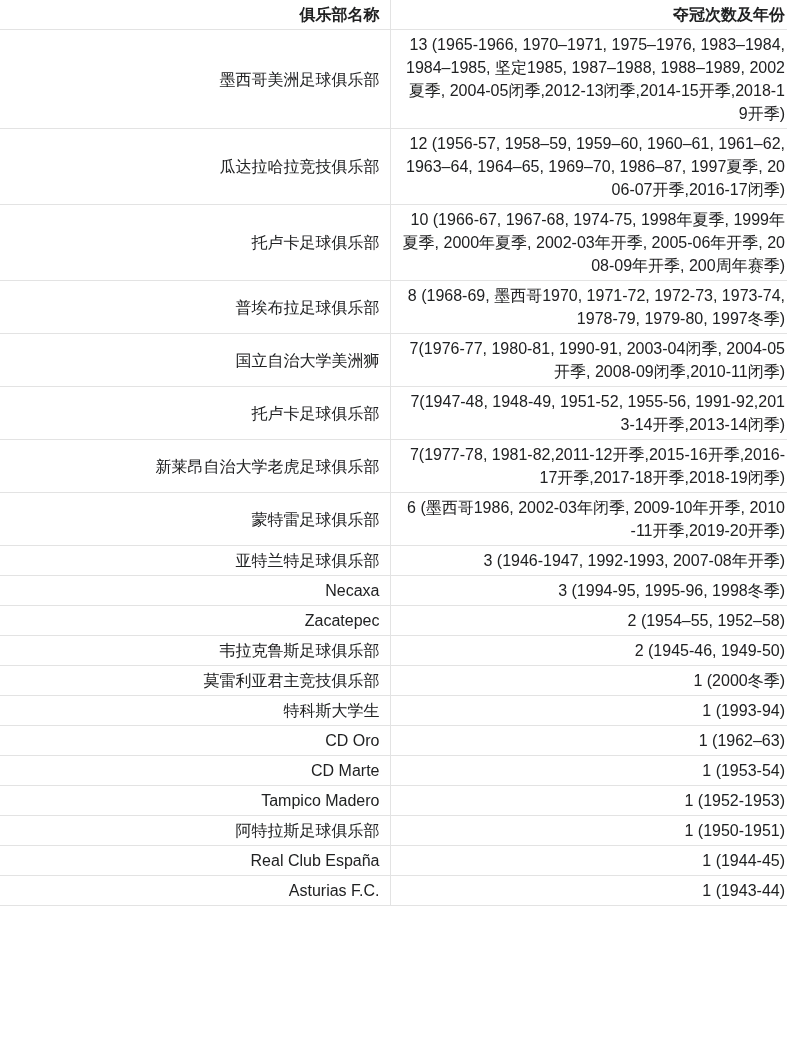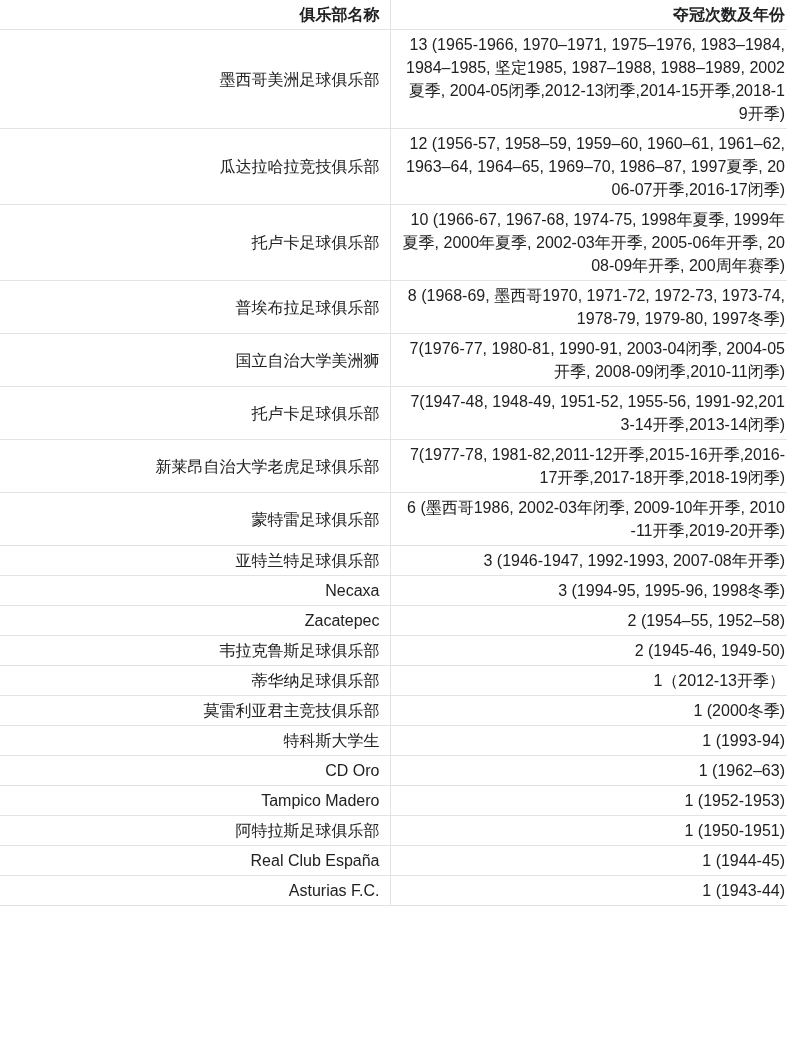--- a/index.html
+++ b/index.html
@@ -96,34 +96,34 @@
       </tr>
       <tr>
         <td class="col1">Zacatepec</td>
         <td class="col2">2 (1954–55, 1952–58)</td>
       </tr>
       <tr>
         <td class="col1">韦拉克鲁斯足球俱乐部</td>
         <td class="col2">2 (1945-46, 1949-50)</td>
       </tr>
       <tr>
-        <td class="col1">蒂华纳足球俱乐部</td>
-        <td class="col2">1（2012-13开季）</td>
-      </tr>
-      <tr>
         <td class="col1">莫雷利亚君主竞技俱乐部</td>
         <td class="col2">1 (2000冬季)</td>
       </tr>
       <tr>
         <td class="col1">特科斯大学生</td>
         <td class="col2">1 (1993-94)</td>
       </tr>
       <tr>
         <td class="col1">CD Oro</td>
         <td class="col2">1 (1962–63)</td>
+      </tr>
+      <tr>
+        <td class="col1">CD Marte</td>
+        <td class="col2">1 (1953-54)</td>
       </tr>
       <tr>
         <td class="col1">Tampico Madero</td>
         <td class="col2">1 (1952-1953)</td>
       </tr>
       <tr>
         <td class="col1">阿特拉斯足球俱乐部</td>
         <td class="col2">1 (1950-1951)</td>
       </tr>
       <tr>

